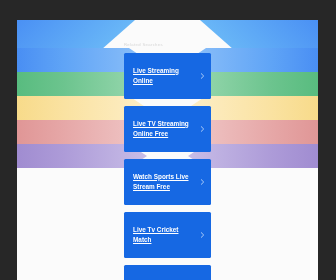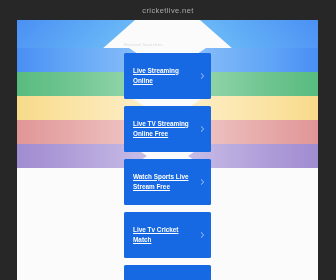--- a/index.html
+++ b/index.html
@@ -140,23 +140,20 @@
     background:#272727;
   }
   .frame-left  { left:0; }
   .frame-right { right:0; width:18px; }
 </style>
 </head>
 <body>
 
 <div id="screenshot">
 
-  <div class="title-strip">
-    <span class="title-text">cricketlive.net</span>
-  </div>
 
   <div class="frame-left"></div>
   <div class="frame-right"></div>
 
   <div class="page">
 
     <div class="arrows">
 
       <div class="wedge tl" style="background:linear-gradient(135deg,#4a90f4 0%,#6ab8f7 55%,#cfe6fb 100%);"></div>
       <div class="wedge tr" style="background:linear-gradient(225deg,#4a90f4 0%,#6ab8f7 55%,#cfe6fb 100%);"></div>

